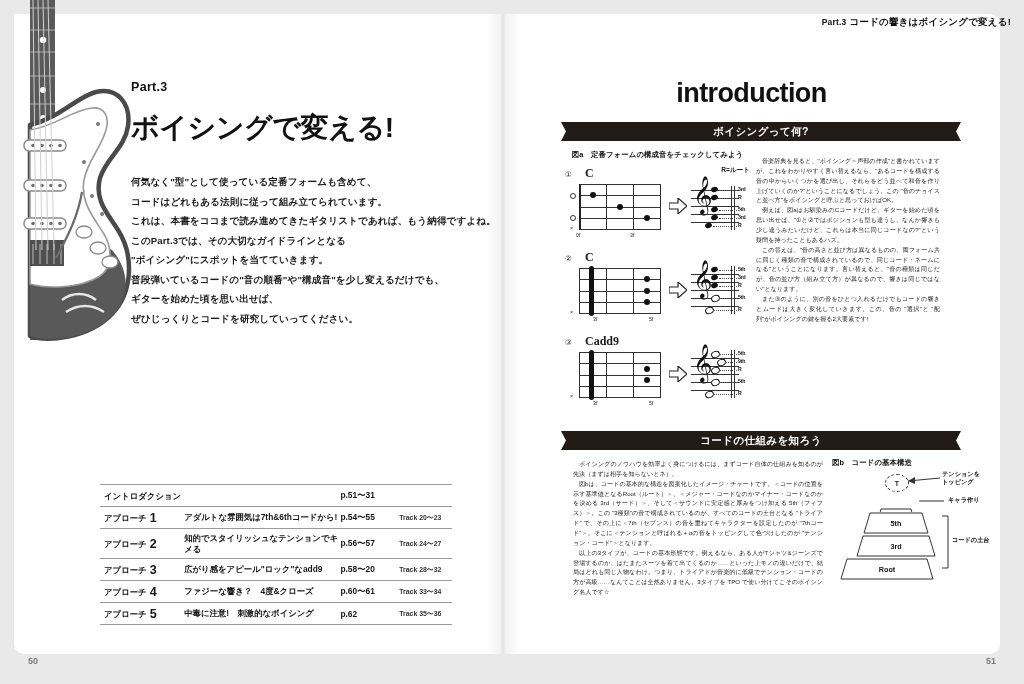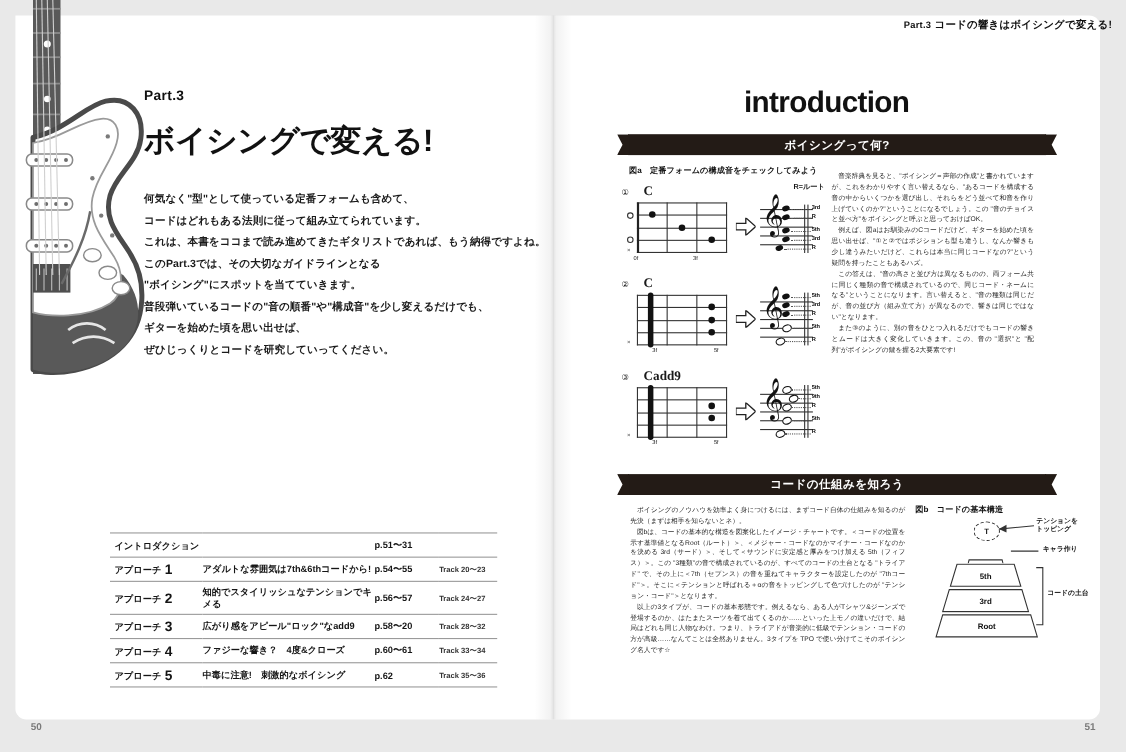--- a/index.html
+++ b/index.html
@@ -522,21 +522,21 @@
           <span style="position:relative">5th</span>
         </div>
 
         <div class="tier" style="left:19px;top:61px;width:82px;height:22px;border:none;">
           <svg style="position:absolute;left:0;top:0" width="82" height="22">
               <polygon points="8,1 74,1 80,21 2,21" fill="#fff" stroke="#333" stroke-width="1"></polygon>
             </svg>
           <span style="position:relative">3rd</span>
         </div>
 
-        <div class="tier" style="left:13px;top:84px;width:96px;height:22px;border:none;">
+        <div class="tier" style="left:3px;top:84px;width:96px;height:22px;border:none;">
           <svg style="position:absolute;left:0;top:0" width="96" height="22">
               <polygon points="8,1 88,1 94,21 2,21" fill="#fff" stroke="#333" stroke-width="1"></polygon>
             </svg>
           <span style="position:relative">Root</span>
         </div>
 
         <svg style="position:absolute;left:0;top:0;pointer-events:none" width="160" height="108">
           <line x1="72" y1="7" x2="104" y2="4" stroke="#333" stroke-width="1"></line>
           <polygon points="72,7 79,3 79,10" fill="#333"></polygon>
           <line x1="83" y1="27" x2="108" y2="27" stroke="#333" stroke-width="1"></line>

